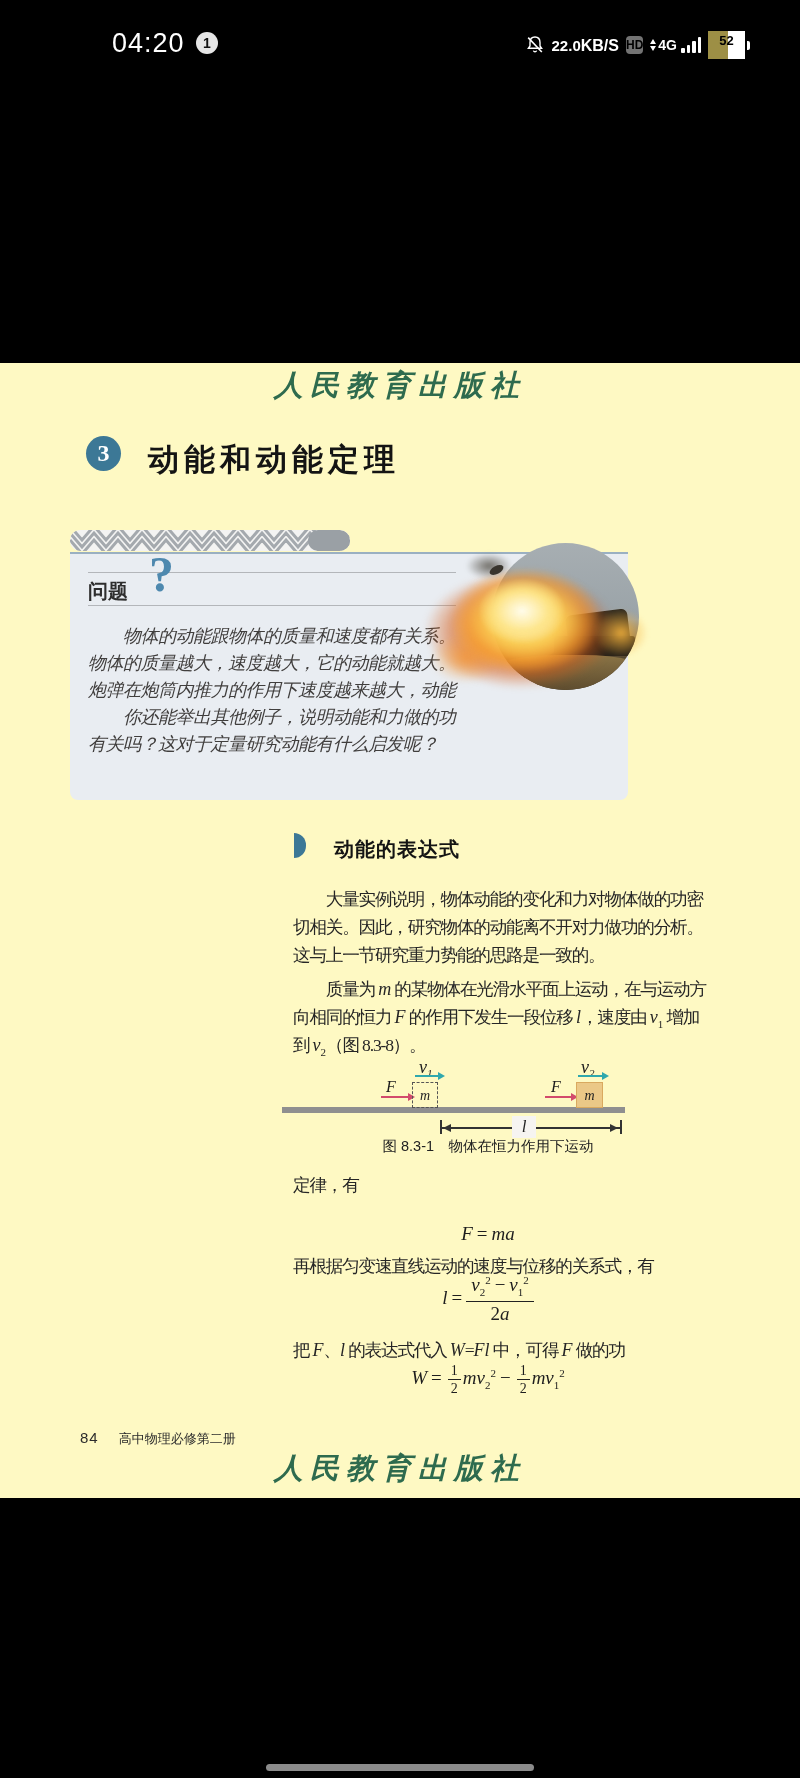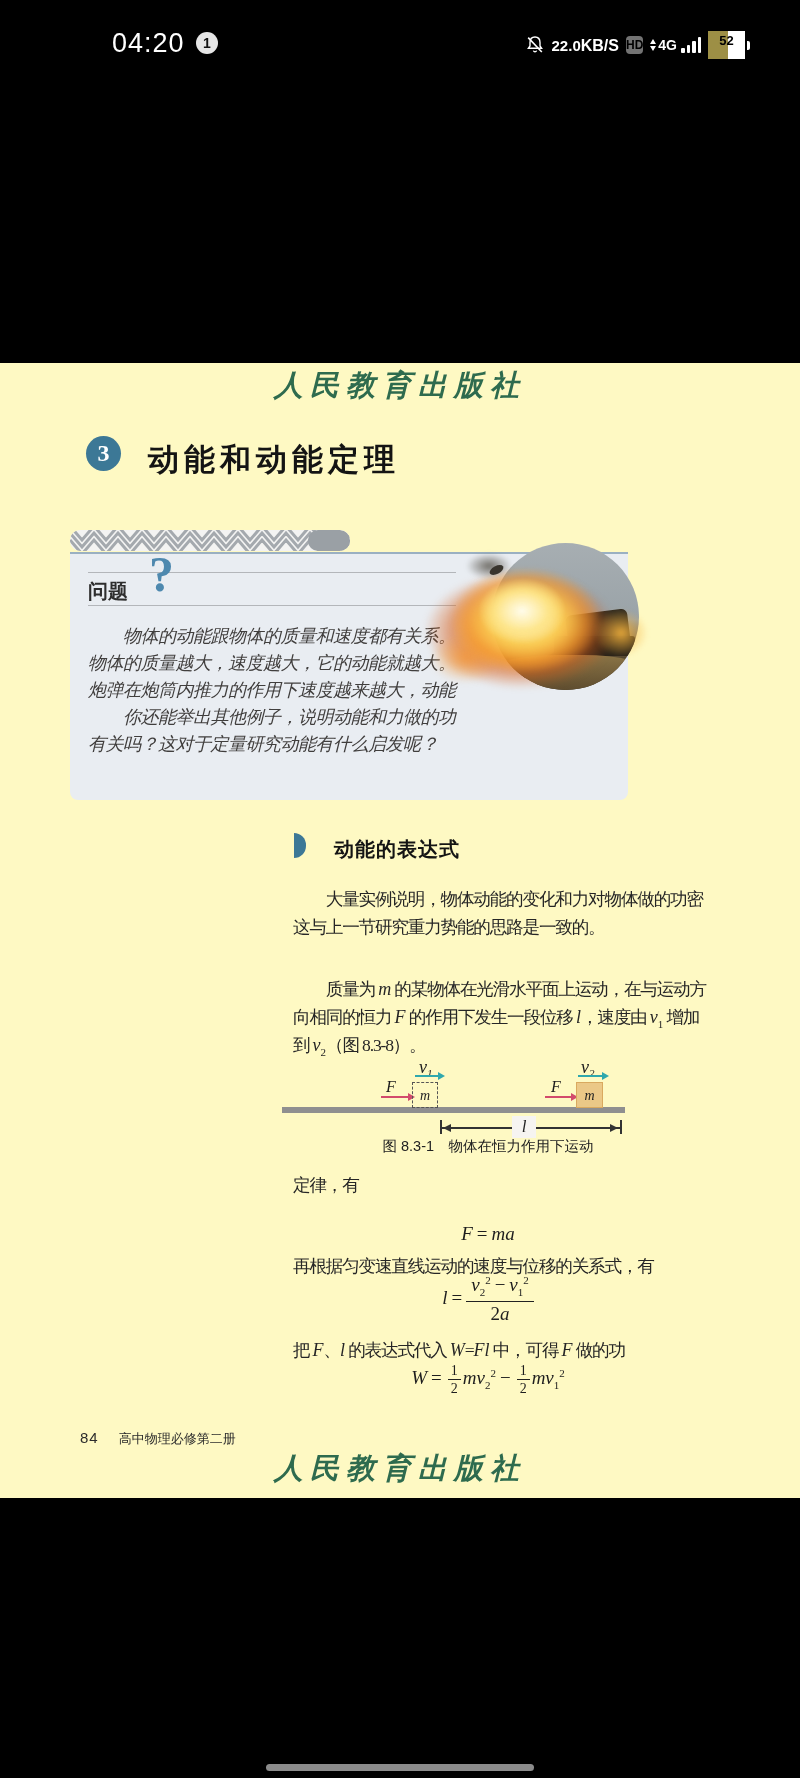--- a/index.html
+++ b/index.html
@@ -227,20 +227,21 @@
     <div class="fb fb3"></div>
     <div class="fb fb4"></div>
     <div class="smoke"></div>
     <div class="shell"></div>
 
     <div class="h2-bullet"></div>
     <div class="h2-text">动能的表达式</div>
 
     <div class="para" style="top:522px">
       <div>　　大量实例说明，物体动能的变化和力对物体做的功密</div>
+      <div>切相关。因此，研究物体的动能离不开对力做功的分析。</div>
       <div>这与上一节研究重力势能的思路是一致的。</div>
     </div>
 
     <div class="para" style="top:612px">
       <div><span>　　质量为 </span><span class="var">m</span><span> 的某物体在光滑水平面上运动，在与运动方</span></div>
       <div><span>向相同的恒力 </span><span class="var">F</span><span> 的作用下发生一段位移 </span><span class="var">l</span><span>，速度由 </span><span class="var">v</span><sub>1</sub><span> 增加</span></div>
       <div><span>到 </span><span class="var">v</span><sub>2</sub><span>（图 8.3-8）。</span></div>
     </div>
 
     <div class="dg-ground"></div>

